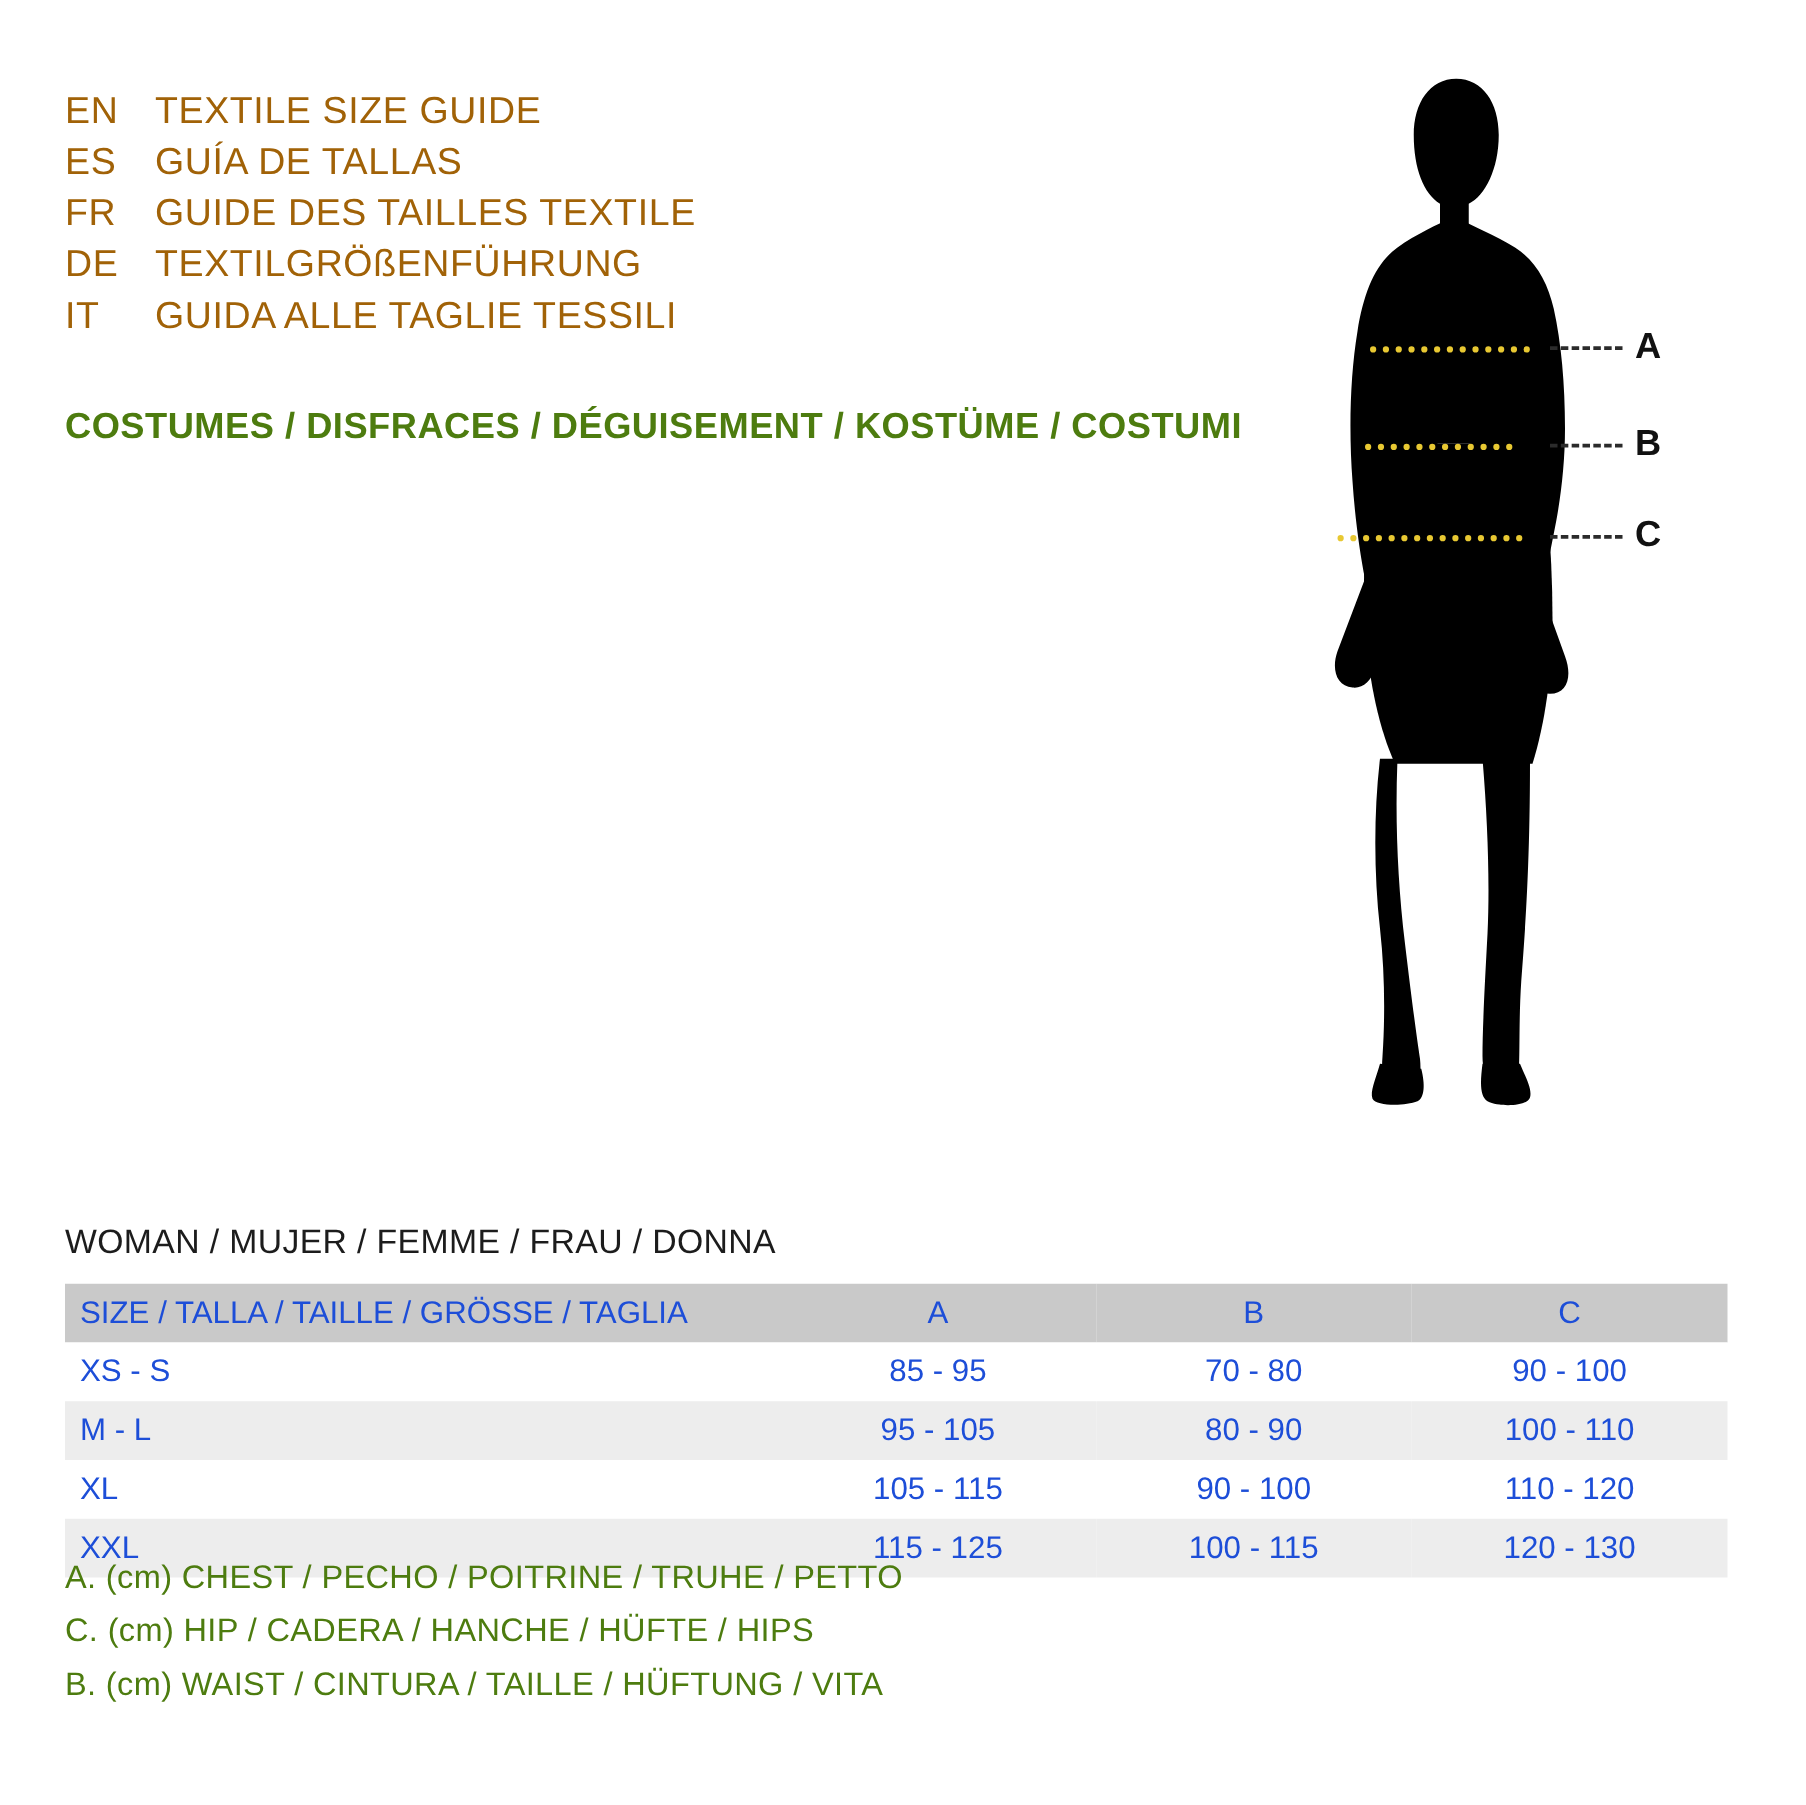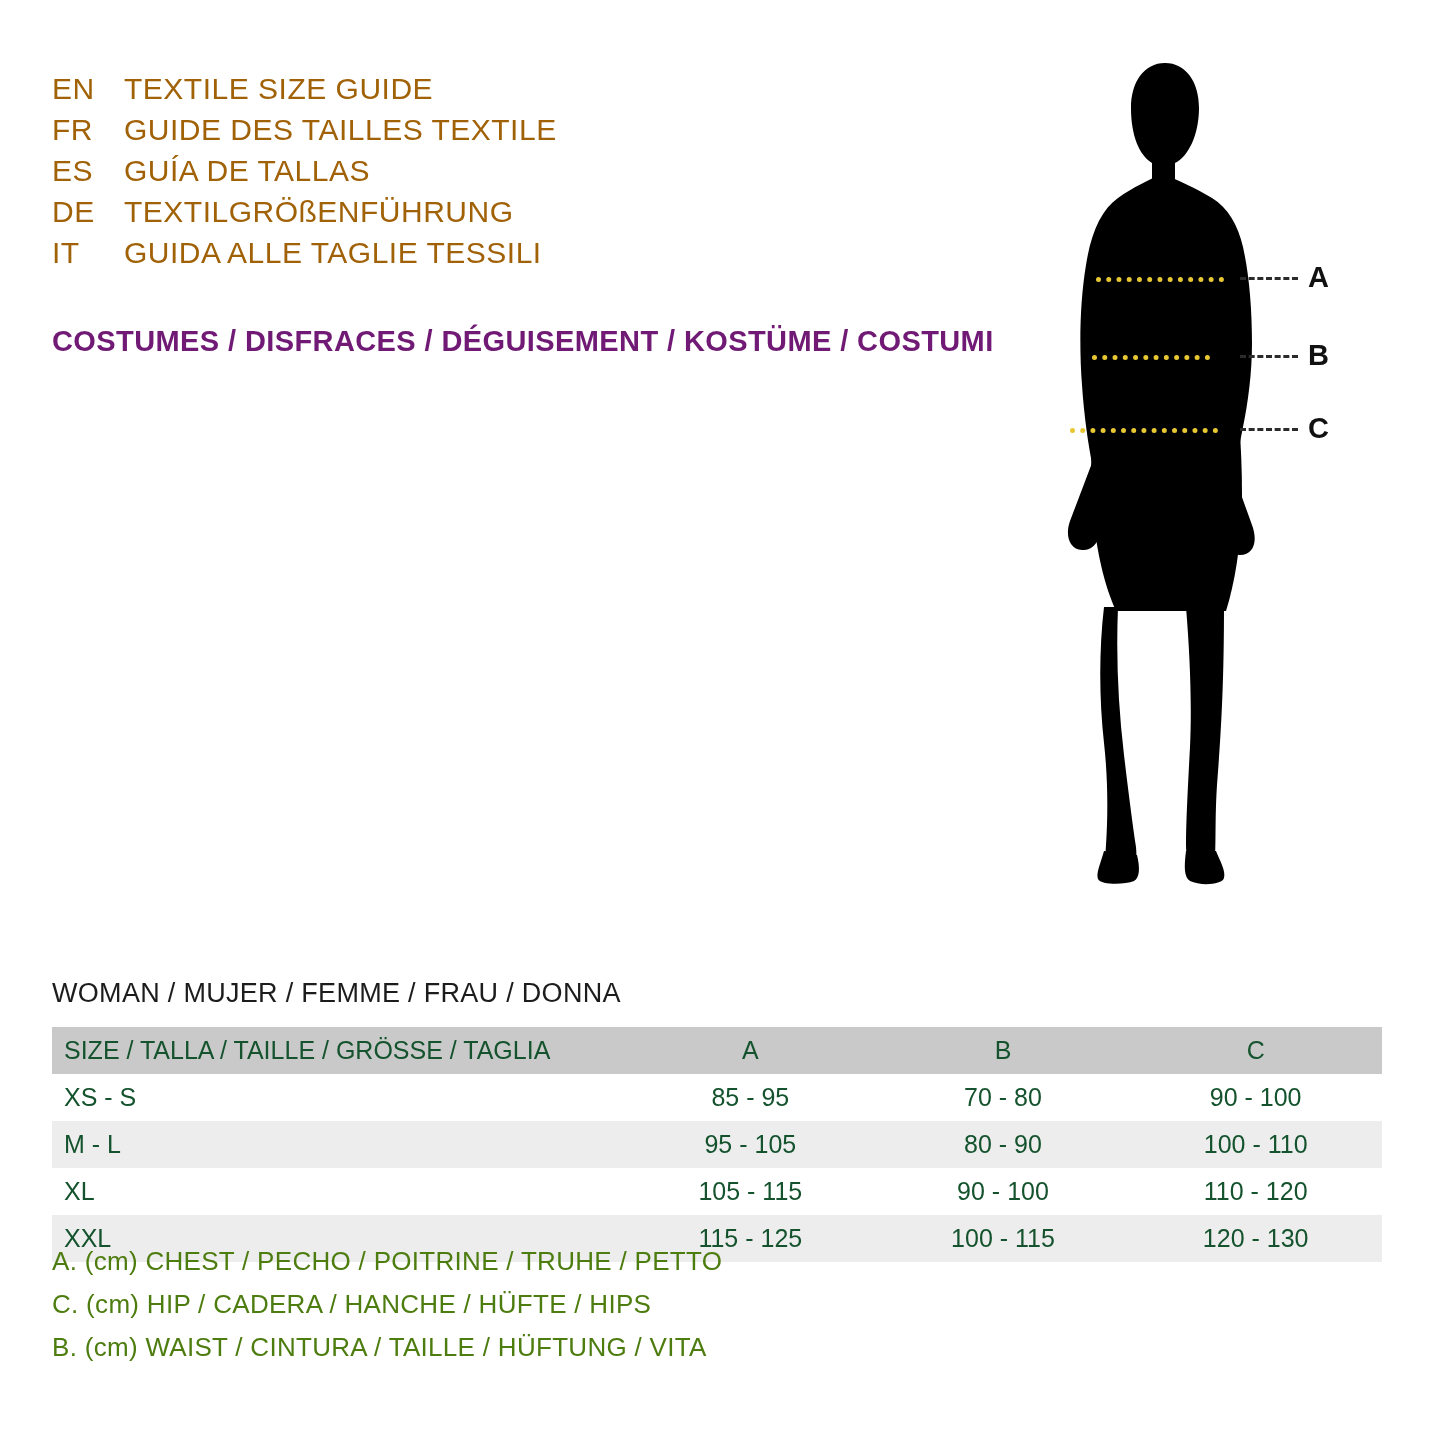--- a/index.html
+++ b/index.html
@@ -38,21 +38,21 @@
   .lang-text {
     flex: 1 1 auto;
   }
   .costumes-line {
     position: absolute;
     left: 52px;
     top: 325px;
     font-size: 29px;
     font-weight: bold;
     letter-spacing: 0.4px;
-    color: #701a75;
+    color: #4d7c0f;
   }
 
   
   .figure-wrap {
     position: absolute;
     left: 1000px;
     top: 55px;
     width: 400px;
     height: 840px;
   }
@@ -96,21 +96,21 @@
     border-collapse: collapse;
     width: 1330px;
     table-layout: fixed;
     font-size: 25px;
   }
   table.size-table th,
   table.size-table td {
     padding: 9px 0 9px 0;
     font-weight: normal;
     text-align: center;
-    color: #14532d;
+    color: #1d4ed8;
   }
   table.size-table th.size-col,
   table.size-table td.size-col {
     text-align: left;
     padding-left: 12px;
     width: 560px;
   }
   thead tr {
     background: #c9c9c9;
   }
@@ -133,26 +133,26 @@
 </style>
 </head>
 <body>
 
 <div class="lang-block">
   <div class="lang-row">
     <span class="lang-code">EN</span>
     <span class="lang-text">TEXTILE SIZE GUIDE</span>
   </div>
   <div class="lang-row">
+    <span class="lang-code">ES</span>
+    <span class="lang-text">GUÍA DE TALLAS</span>
+  </div>
+  <div class="lang-row">
     <span class="lang-code">FR</span>
     <span class="lang-text">GUIDE DES TAILLES TEXTILE</span>
-  </div>
-  <div class="lang-row">
-    <span class="lang-code">ES</span>
-    <span class="lang-text">GUÍA DE TALLAS</span>
   </div>
   <div class="lang-row">
     <span class="lang-code">DE</span>
     <span class="lang-text">TEXTILGRÖßENFÜHRUNG</span>
   </div>
   <div class="lang-row">
     <span class="lang-code">IT</span>
     <span class="lang-text">GUIDA ALLE TAGLIE TESSILI</span>
   </div>
 </div>

